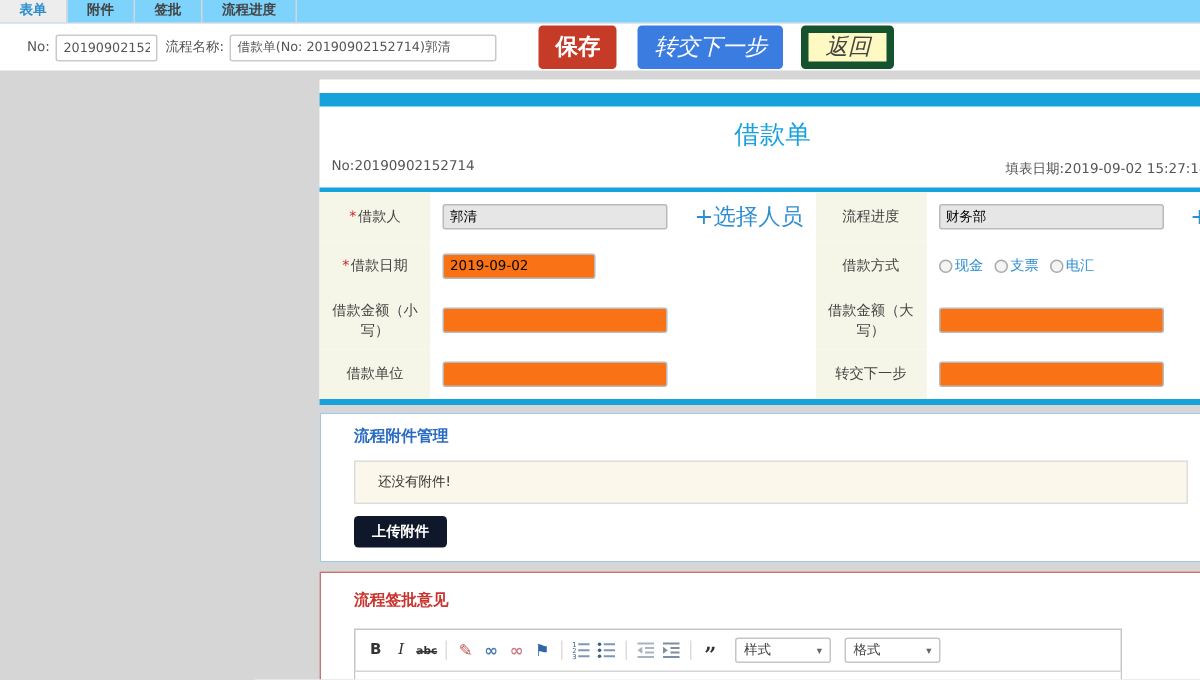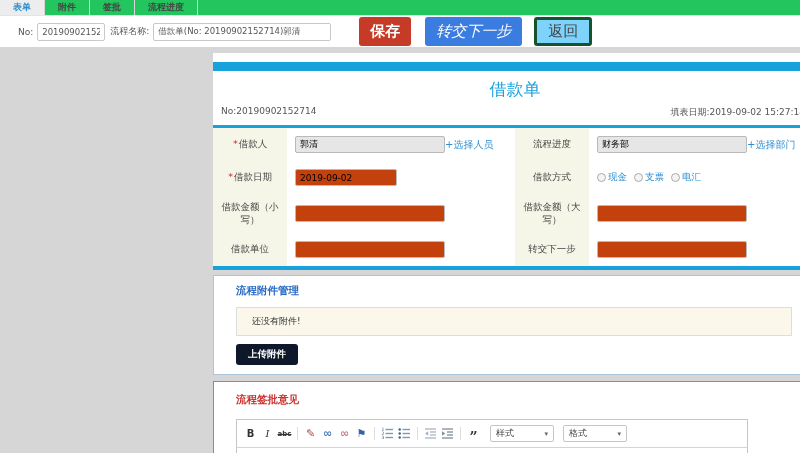--- a/index.html
+++ b/index.html
@@ -4,38 +4,38 @@
 <style>
   * { box-sizing: border-box; margin: 0; padding: 0; }
   html,body { width:800px; height:453px; overflow:hidden; }
   body {
     font-family:"DejaVu Sans","Liberation Sans",sans-serif;
     background:#fff; position:relative; color:#333;
   }
 
   
   .tabbar { position:absolute; top:0; left:0; right:0; height:16px;
-    background:#22c55e; display:flex; font-size:9px; border-bottom:1px solid #e4e4e4; }
+    background:#7dd3fc; display:flex; font-size:9px; border-bottom:1px solid #e4e4e4; }
   .tab { line-height:15px; padding:0 13px; border-right:1px solid #d6d6d6;
     color:#444; font-weight:bold; cursor:pointer; white-space:nowrap; }
   .tab.active { background:#ededed; color:#2e8fd0; }
 
   
   .cmdbar { position:absolute; top:16px; left:13px; right:0; height:31px;
     background:#fff; display:flex; align-items:center; font-size:9px; }
   .cmdbar .lab { color:#555; margin:0 4px 0 5px; white-space:nowrap; }
   .cmdbar input { height:18px; border:1px solid #c9c9c9; border-radius:2px;
     font-size:8.5px; color:#555; padding:0 4px; font-family:inherit; }
   .no-input { width:68px; }
   .proc-input { width:178px; }
   .btn { height:29px; border:none; border-radius:3px; font-size:15px;
     padding:0 11px; cursor:pointer; font-family:inherit; white-space:nowrap; }
   .btn-save { background:#c53b27; color:#fff; font-weight:bold; margin-left:28px; }
   .btn-next { background:#3b7ce0; color:#fff; margin-left:14px;font-style:italic; }
-  .btn-back { background:#7dd3fc; color:#444; border:3px solid #14532d; margin-left:12px; }
+  .btn-back { background:#fef9c3; color:#444; border:5px solid #14532d; margin-left:12px;font-style:italic; }
 
   
   .content { position:absolute; top:47px; left:0; right:0; bottom:0;
     background:#d6d6d6; overflow:hidden; }
   .main { position:absolute; left:213px; top:6px; width:604px; }
 
   
   .form-panel { background:#fff; padding-top:9px; }
   .hbar { height:9px; background:#18a2dc; }
   .form-title { text-align:center; font-size:17px; color:#18a2dc;
@@ -44,24 +44,24 @@
     color:#555; padding:0 12px 6px 8px; white-space:nowrap; }
   .divider { height:3px; background:#18a2dc; }
   .fgrid { display:grid; grid-template-columns:1fr 1fr; }
   .frow { display:flex; align-items:stretch; min-height:33px; }
   .lbl { width:74px; background:#f6f6e8; display:flex; align-items:center;
     justify-content:center; text-align:center; font-size:9.5px; color:#444;
     padding:2px 6px; flex:none; }
   .req { color:#cc2222; margin-right:1px; }
   .fld { flex:1; display:flex; align-items:center; padding:4px 8px; background:#fff; }
   .fld input { height:17px; border:1px solid #b9b9b9; border-radius:2px;
-    font-size:9px; padding:0 4px; width:150px; font-family:inherit; background:#c2410c; }
+    font-size:9px; padding:0 4px; width:150px; font-family:inherit; background:#f97316; }
   .fld input.ro { background:#e6e6e6; }
   .fld input.date { width:102px; }
-  .flink { color:#2e8fd0; font-size:10px; margin-left:0; text-decoration:none;
+  .flink { color:#2e8fd0; font-size:15px; margin-left:18px; text-decoration:none;
     white-space:nowrap; }
   .radio-group { display:flex; align-items:flex-start; gap:7px; }
   .radio-opt { display:flex; align-items:center; }
   .radio { width:9px; height:9px; border-radius:50%; border:1px solid #aaa;
     background:#f4f4f4; display:inline-block; margin-right:2px; cursor:pointer; }
   .radio-text { color:#2e8fd0; font-size:9.5px; }
   .bbar { height:4px; background:#18a2dc; }
 
   
   .attach-panel { margin-top:5px; background:#fff; border:1px solid #aac6de;

